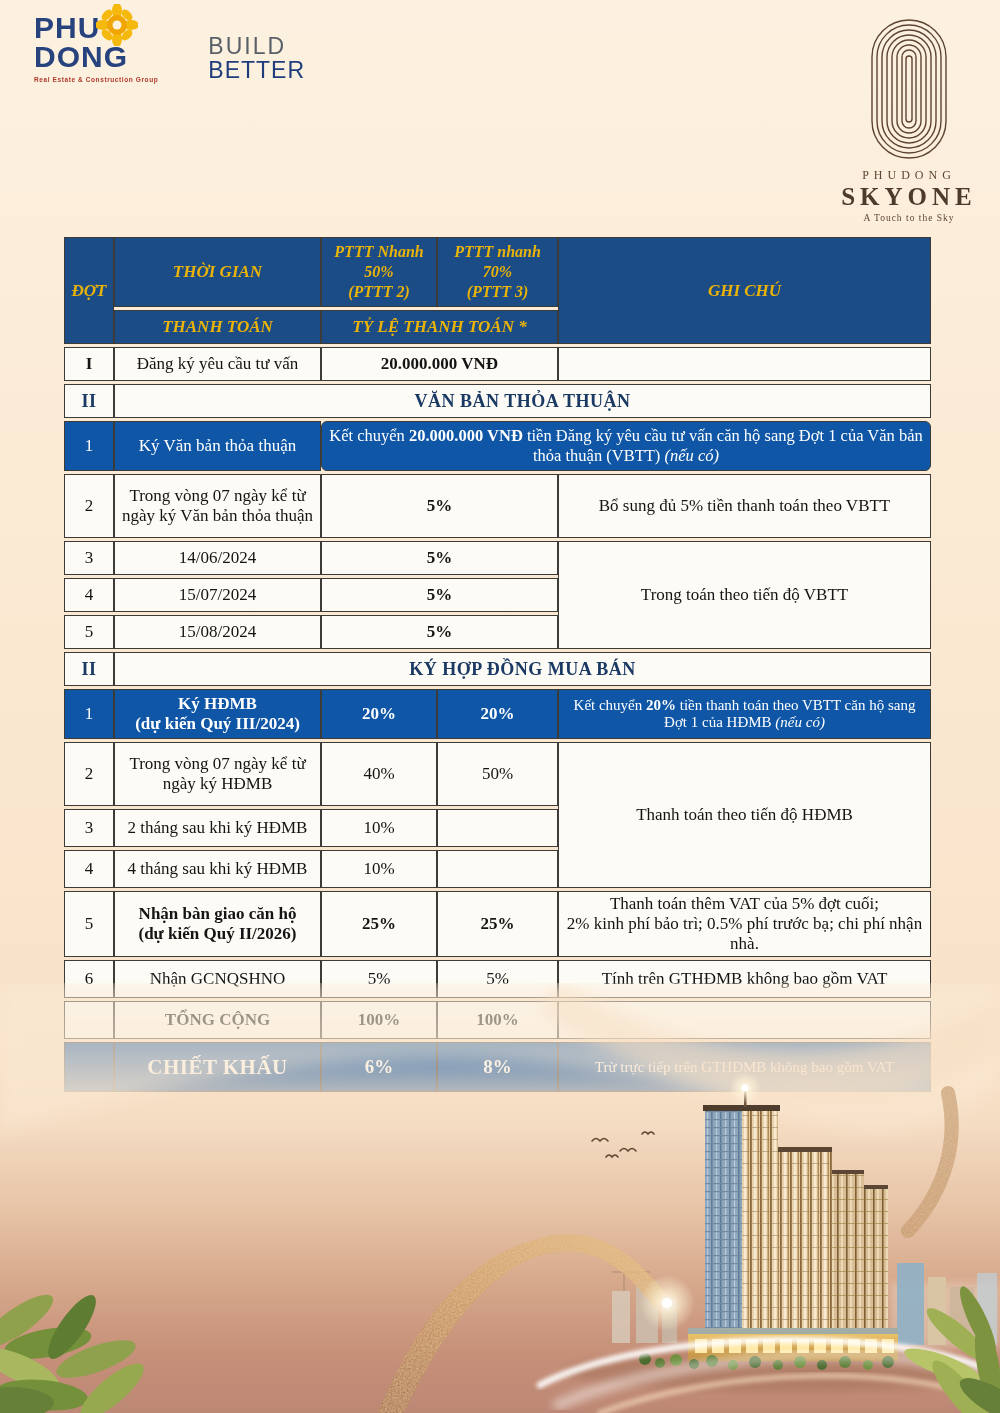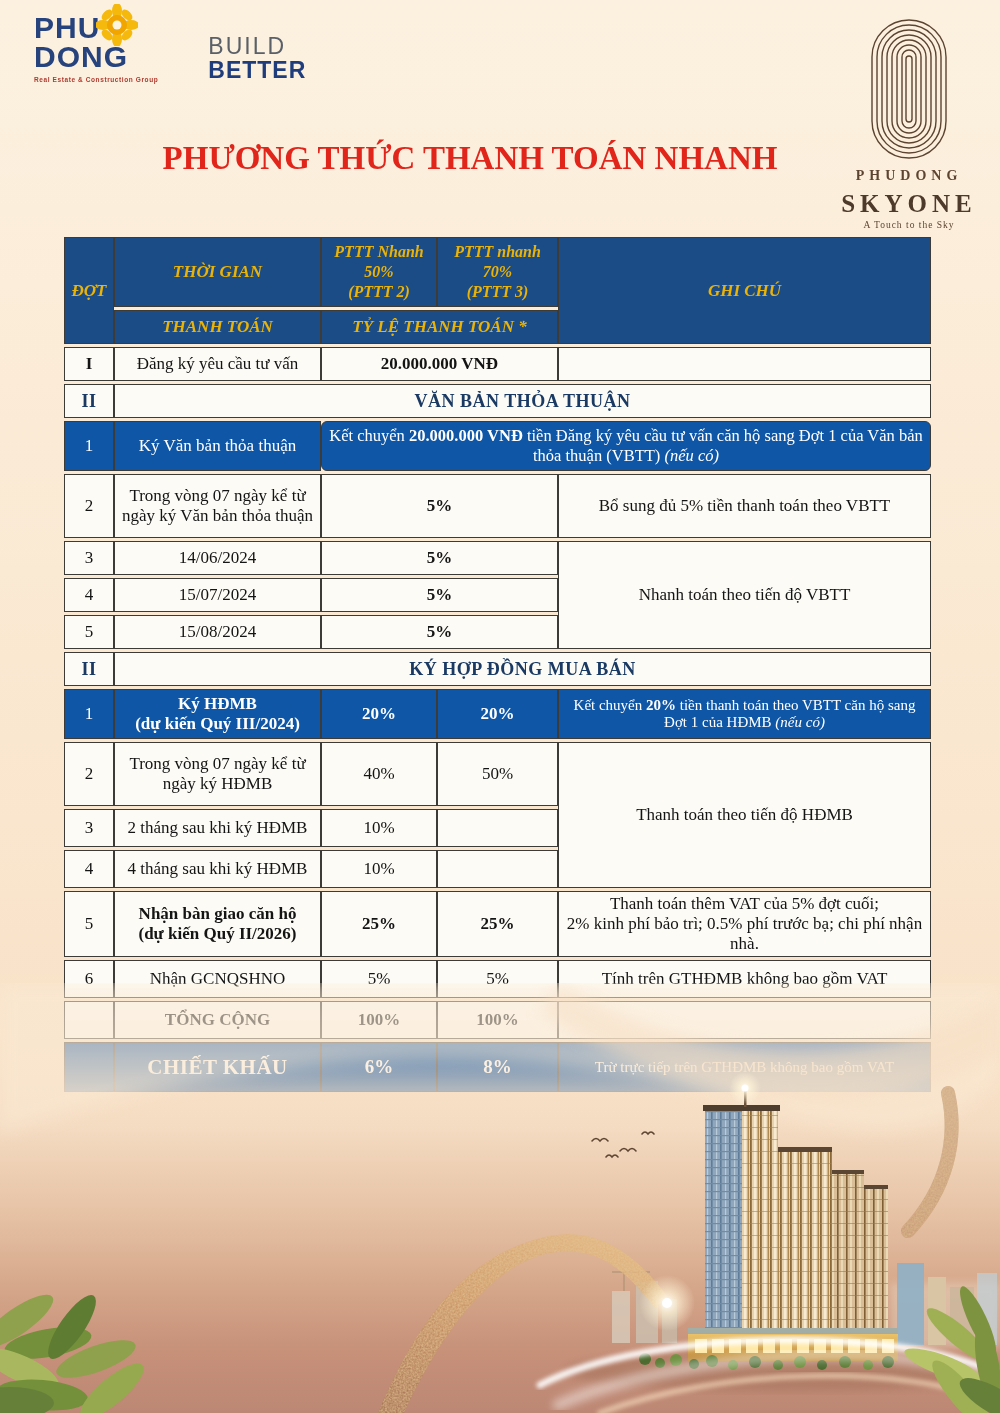--- a/index.html
+++ b/index.html
@@ -9,24 +9,24 @@
     font-family:"Liberation Serif","DejaVu Serif",serif;color:#141414;
   }
   
   .phudong{position:absolute;left:34px;top:14px;display:flex;align-items:flex-start;font-family:"Liberation Sans","DejaVu Sans",sans-serif;}
   .pd-words{position:relative;line-height:0.95;}
   .pd-phu,.pd-dong{font-weight:bold;font-size:30px;letter-spacing:1px;color:#27437E;}
   .pd-flower{position:absolute;left:62px;top:-10px;}
   .pd-tagline{font-size:6.5px;color:#B03A2E;letter-spacing:0.6px;margin-top:6px;font-weight:bold;}
   .buildbetter{margin-left:50px;margin-top:20px;line-height:1.05;}
   .bb-build{font-size:23px;letter-spacing:2px;color:#5A6068;font-weight:300;}
-  .bb-better{font-size:23px;letter-spacing:1px;color:#1F3D7C;font-weight:bold;}
+  .bb-better{font-size:23px;letter-spacing:1px;color:#1F3D7C;font-weight:normal;}
   .skyone{position:absolute;right:16px;top:18px;width:150px;text-align:center;color:#5D4431;}
-  .sk-brand{font-size:14px;letter-spacing:5px;font-weight:bold;margin-top:4px;}
-  .sk-name{font-size:25px;letter-spacing:5px;font-weight:bold;margin-top:6px;color:#4E3A2A;}
+  .sk-brand{font-size:12px;letter-spacing:5px;font-weight:normal;margin-top:4px;}
+  .sk-name{font-size:25px;letter-spacing:5px;font-weight:bold;margin-top:0;color:#4E3A2A;}
   .sk-tag{font-size:9.5px;letter-spacing:1px;margin-top:2px;}
   
   .title{position:absolute;left:0;right:60px;top:136px;text-align:center;color:#E1251B;font-weight:bold;font-size:33px;line-height:1.35;margin:0;}
   .title span{display:block;}
   
   table.pay{
     position:absolute;left:64px;top:234px;width:867px;
     border-collapse:separate;border-spacing:0 3px;table-layout:fixed;
     font-size:17px;
   }
@@ -96,21 +96,20 @@
           <rect x="36" y="38" width="6" height="66" rx="3"></rect>
         </g>
       </svg>
     </span>
     <div class="sk-brand">PHUDONG</div>
     <div class="sk-name">SKYONE</div>
     <div class="sk-tag">A Touch to the Sky</div>
   </div>
 
   <h1 class="title">
-    <span>PHƯƠNG THỨC THANH TOÁN NHANH</span>
   </h1>
 
   <table class="pay">
     <colgroup>
         <col style="width:50px">
         <col style="width:207px">
         <col style="width:116px">
         <col style="width:121px">
         <col style="width:373px">
       </colgroup>
@@ -155,21 +154,21 @@
       <td>2</td>
       <td>Trong vòng 07 ngày kể từ ngày ký Văn bản thỏa thuận</td>
       <td colspan="2" class="b">5%</td>
       <td class="note">Bổ sung đủ 5% tiền thanh toán theo VBTT</td>
     </tr>
 
     <tr class="r-sm">
       <td>3</td>
       <td>14/06/2024</td>
       <td colspan="2" class="b">5%</td>
-      <td rowspan="3" class="note">Nhanh toán theo tiến độ VBTT</td>
+      <td rowspan="3" class="note">Trong toán theo tiến độ VBTT</td>
     </tr>
     <tr class="r-sm">
       <td>4</td>
       <td>15/07/2024</td>
       <td colspan="2" class="b">5%</td>
     </tr>
     <tr class="r-sm">
       <td>5</td>
       <td>15/08/2024</td>
       <td colspan="2" class="b">5%</td>

